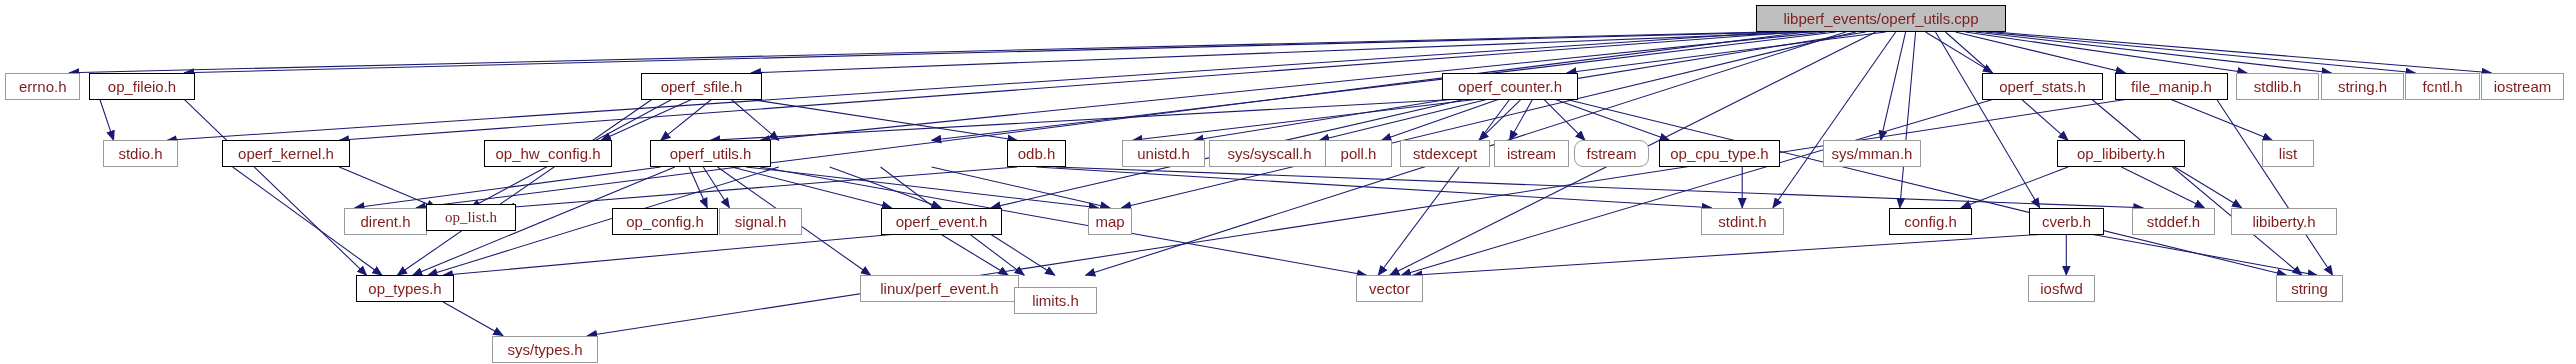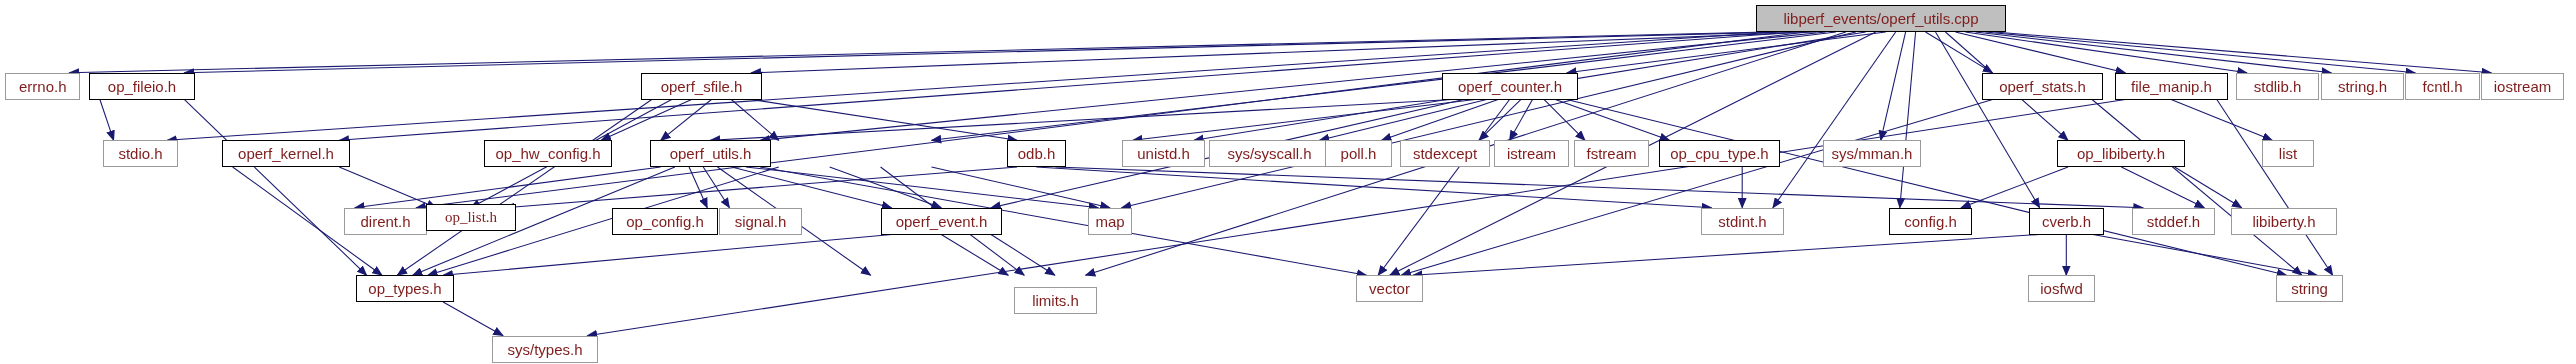--- a/index.html
+++ b/index.html
@@ -136,37 +136,38 @@
       <div class="node system" style="left: 103px; top: 140px; width: 75px;">stdio.h</div>
       <div class="node project" style="left: 222px; top: 140px; width: 128px;">operf_kernel.h</div>
       <div class="node project" style="left: 484px; top: 140px; width: 128px;">op_hw_config.h</div>
       <div class="node project" style="left: 650px; top: 140px; width: 121px;">operf_utils.h</div>
       <div class="node project" style="left: 1007px; top: 140px; width: 59px;">odb.h</div>
       <div class="node system" style="left: 1122px; top: 140px; width: 83px;">unistd.h</div>
       <div class="node system" style="left: 1209px; top: 140px; width: 121px;">sys/syscall.h</div>
       <div class="node system" style="left: 1325px; top: 140px; width: 67px;">poll.h</div>
       <div class="node system" style="left: 1400px; top: 140px; width: 90px;">stdexcept</div>
       <div class="node system" style="left: 1494px; top: 140px; width: 75px;">istream</div>
-      <div class="node system" style="left: 1574px; top: 140px; width: 75px;">fstream</div>
+      <div class="node system" style="left: 1574px; top: 140px; width: 75px; border-radius: 9px;">fstream</div>
       <div class="node project" style="left: 1659px; top: 140px; width: 121px;">op_cpu_type.h</div>
       <div class="node system" style="left: 1823px; top: 140px; width: 98px;">sys/mman.h</div>
       <div class="node project" style="left: 2057px; top: 140px; width: 128px;">op_libiberty.h</div>
       <div class="node system" style="left: 2262px; top: 140px; width: 52px;">list</div>
       <div class="node system" style="left: 344px; top: 208px; width: 83px;">dirent.h</div>
       <div class="node project" style="left: 426px; top: 204px; width: 90px; font-family: Liberation Serif, serif;">op_list.h</div>
       <div class="node project" style="left: 612px; top: 208px; width: 106px;">op_config.h</div>
       <div class="node system" style="left: 719px; top: 208px; width: 83px;">signal.h</div>
       <div class="node project" style="left: 881px; top: 208px; width: 121px;">operf_event.h</div>
       <div class="node system" style="left: 1088px; top: 208px; width: 44px;">map</div>
       <div class="node system" style="left: 1701px; top: 208px; width: 83px;">stdint.h</div>
       <div class="node project" style="left: 1889px; top: 208px; width: 83px;">config.h</div>
       <div class="node project" style="left: 2029px; top: 208px; width: 75px;">cverb.h</div>
       <div class="node system" style="left: 2132px; top: 208px; width: 83px;">stddef.h</div>
       <div class="node system" style="left: 2231px; top: 208px; width: 106px;">libiberty.h</div>
       <div class="node project" style="left: 356px; top: 275px; width: 98px;">op_types.h</div>
+      <div class="node system" style="left: 860px; top: 275px; width: 159px;">linux/perf_event.h</div>
       <div class="node system" style="left: 1014px; top: 275px; width: 83px; margin-top: 12px;">limits.h</div>
       <div class="node system" style="left: 1356px; top: 275px; width: 67px;">vector</div>
       <div class="node system" style="left: 2028px; top: 275px; width: 67px;">iosfwd</div>
       <div class="node system" style="left: 2276px; top: 275px; width: 67px;">string</div>
       <div class="node system" style="left: 492px; top: 336px; width: 106px;">sys/types.h</div>
     </div>
 </div>
 
 
 </body></html>

